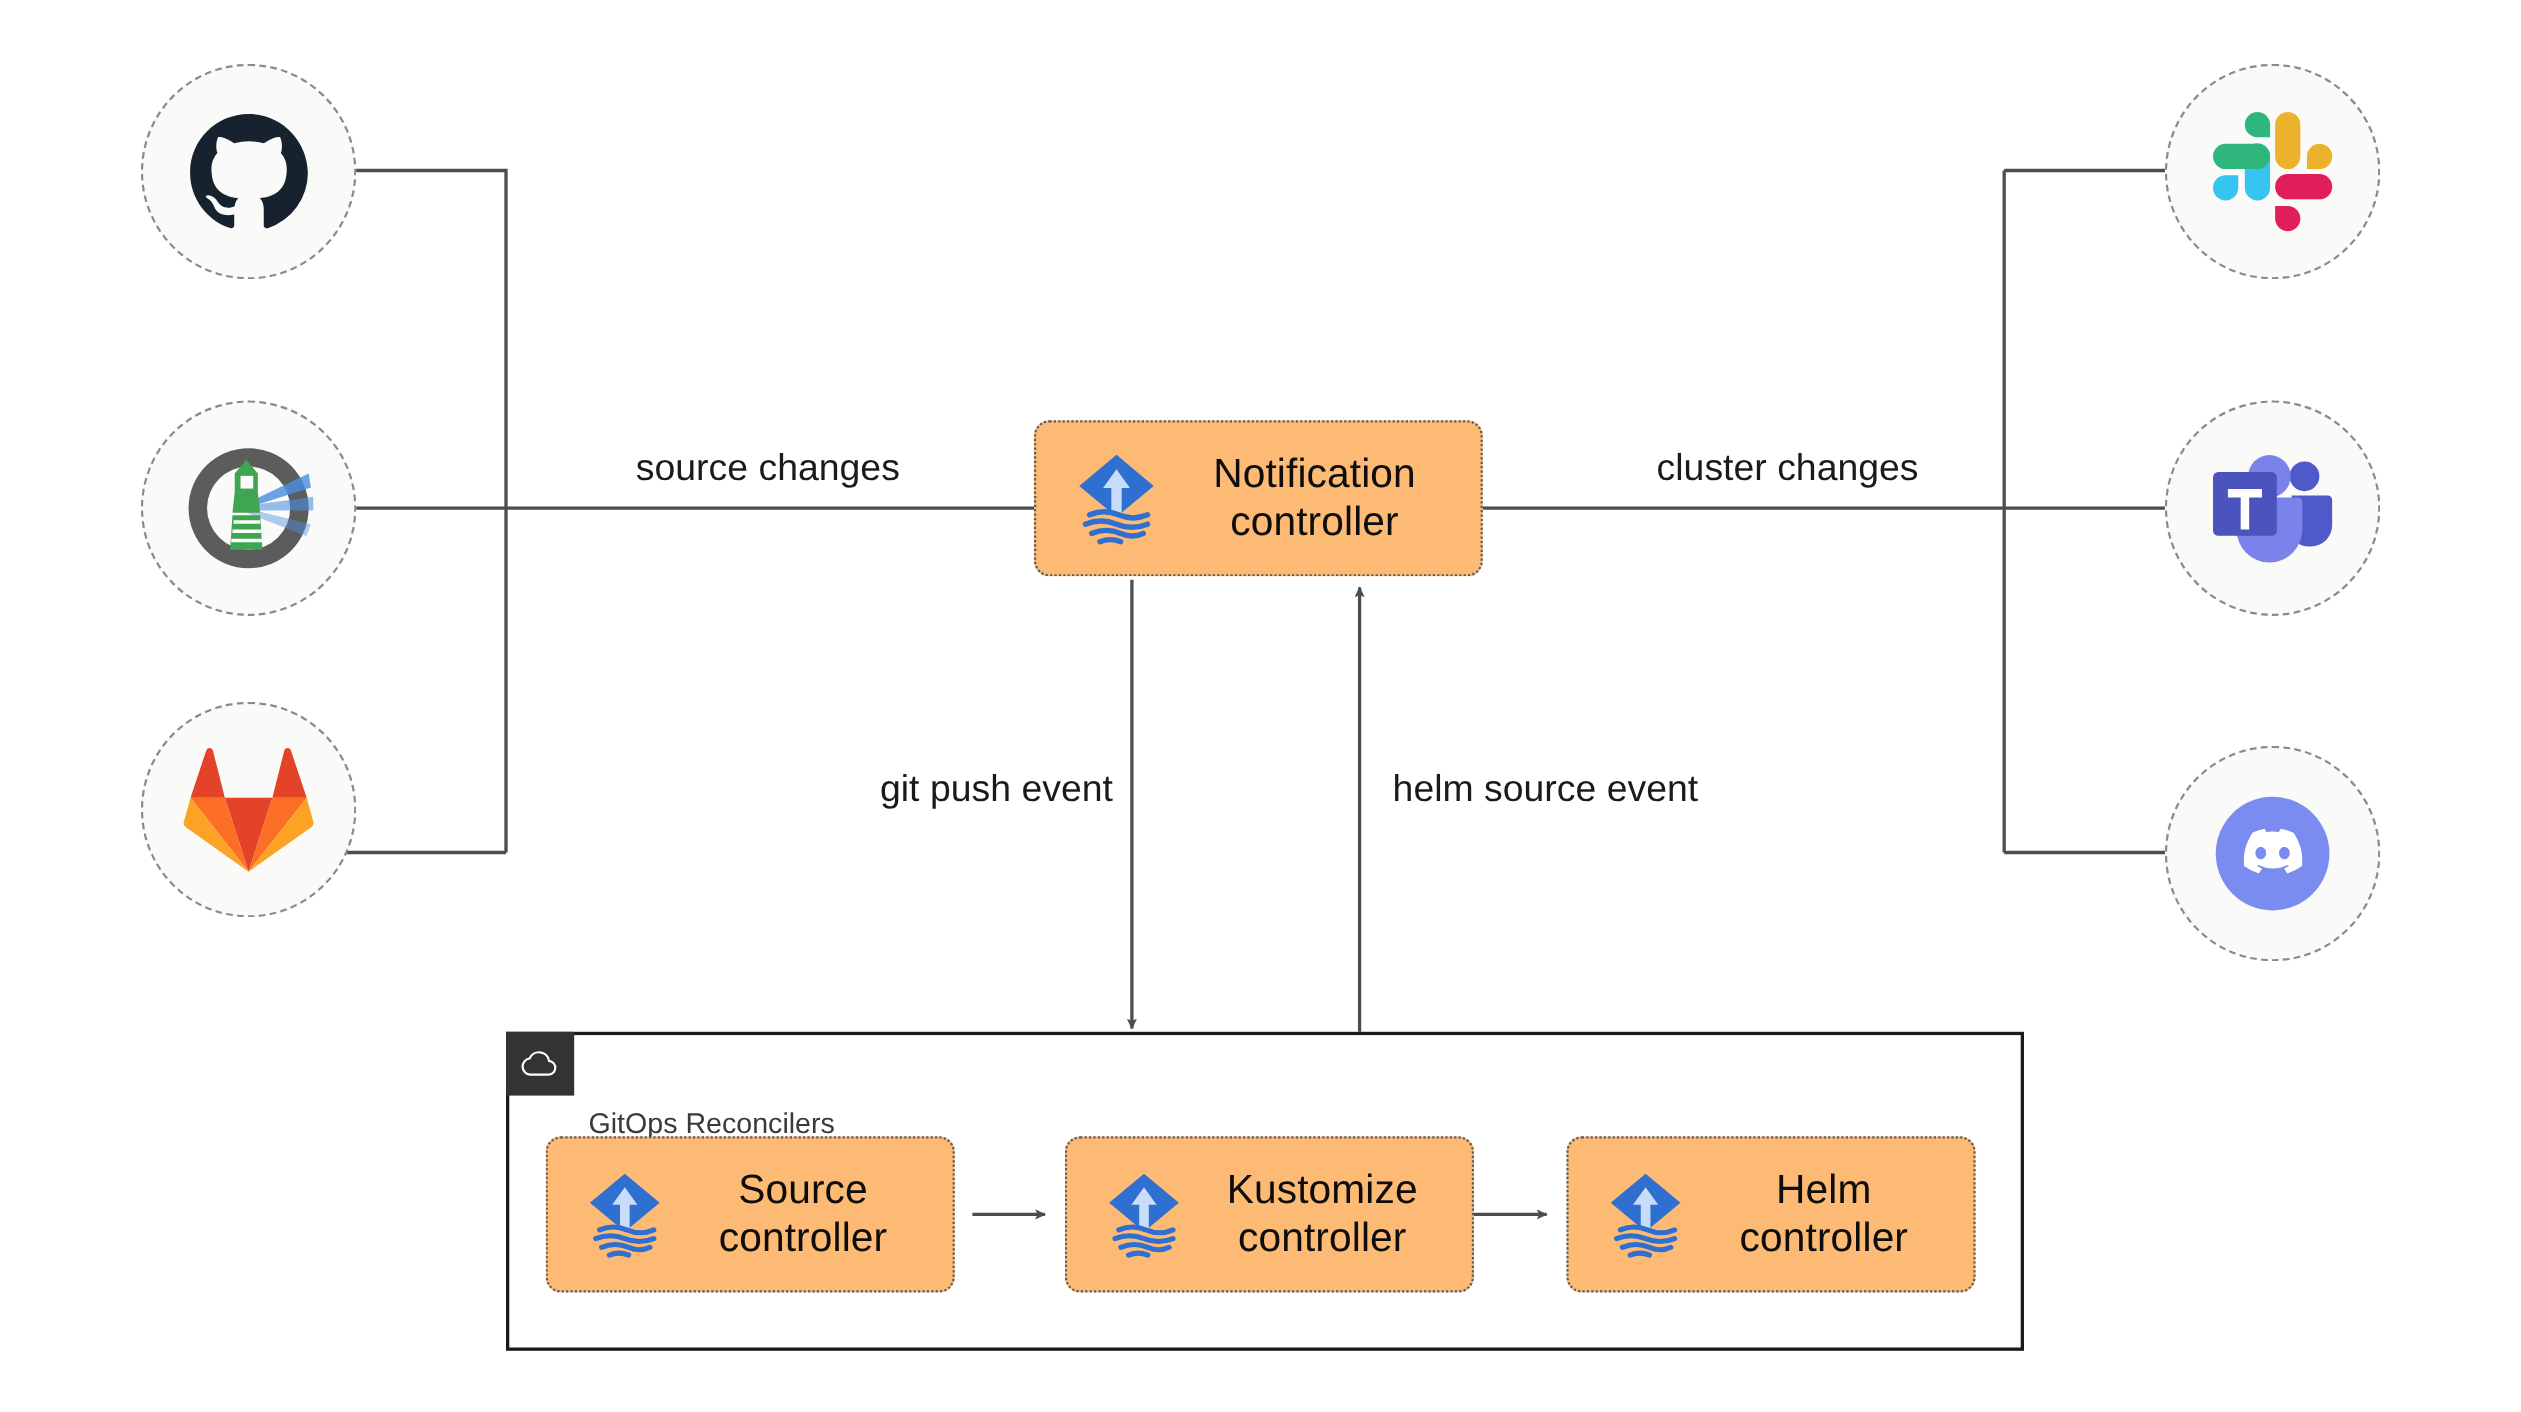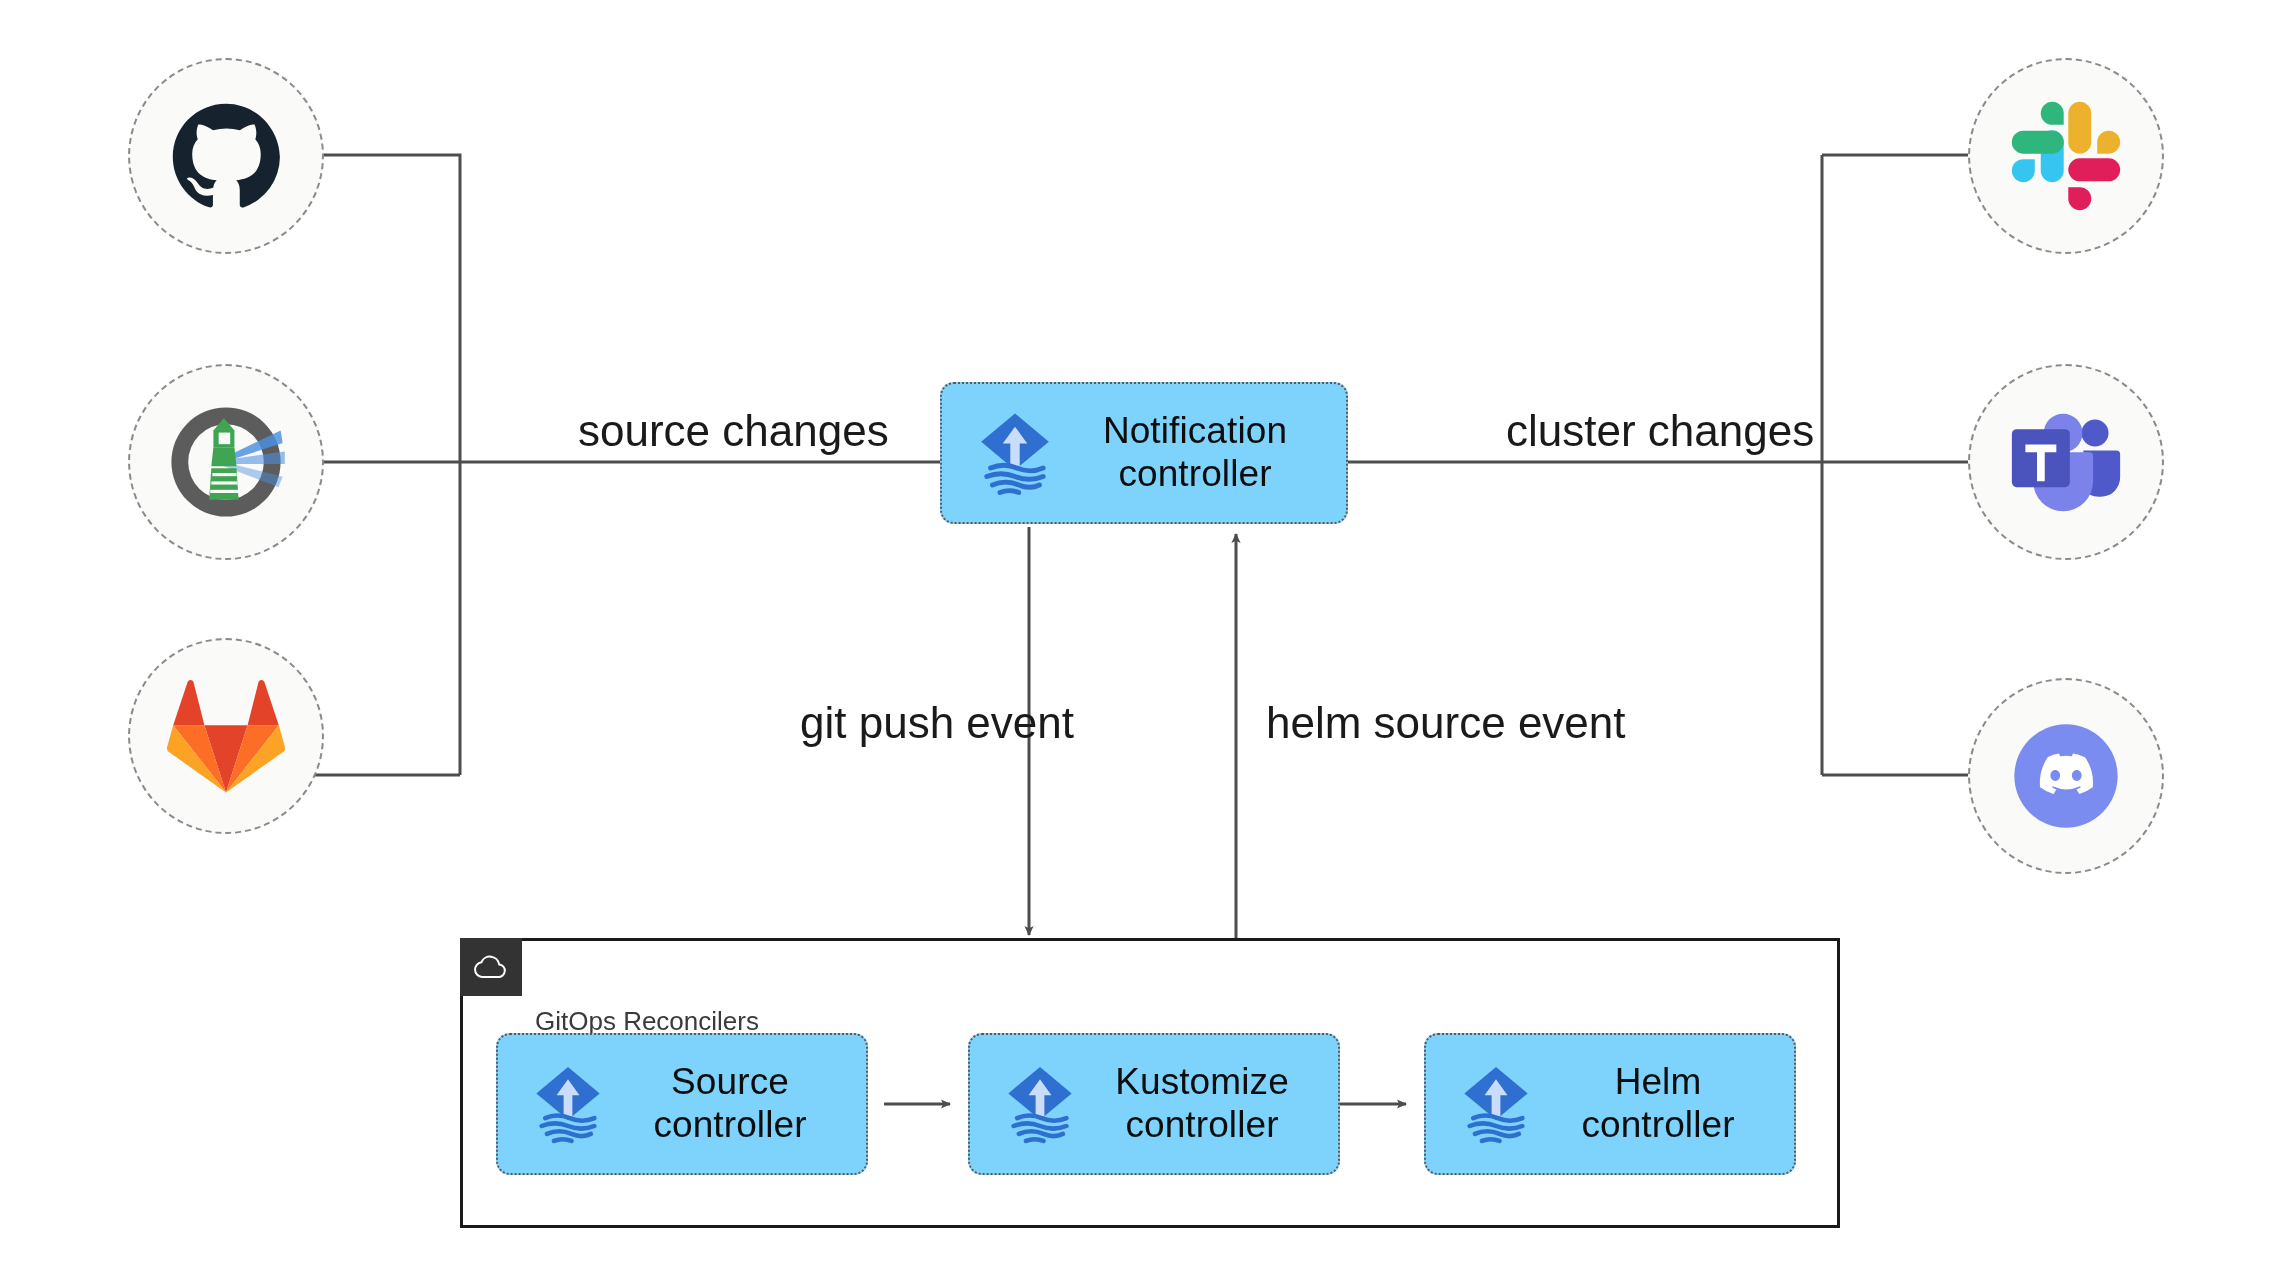--- a/index.html
+++ b/index.html
@@ -25,21 +25,21 @@
     border-radius: 50%;
     background: #fafaf8;
     border: 2px dashed #8a8a8a;
     box-sizing: border-box;
     display: flex;
     align-items: center;
     justify-content: center;
   }
   .ctrl-box {
     position: absolute;
-    background: #7dd3fc;
+    background: #fdba74;
     border: 2px dotted #5a5a5a;
     border-radius: 14px;
     box-sizing: border-box;
     display: flex;
     flex-direction: row;
     align-items: center;
     justify-content: flex-start;
   }
   .ctrl-logo {
     flex: 0 0 auto;
@@ -70,21 +70,21 @@
   }
   .group-title {
     position: absolute;
     color: #3a3a3a;
     font-size: 26px;
     white-space: nowrap;
   }
   .edge-label {
     position: absolute;
     color: #1a1a1a;
-    font-size: 44px;
+    font-size: 34px;
     white-space: nowrap;
   }
   svg.icon { display: block; }
 </style>
 </head>
 <body>
 
 <svg id="canvas" viewBox="0 0 2292 1284" width="2292" height="1284">
   <defs>
     <marker id="arrow" markerWidth="11" markerHeight="11" refX="9" refY="5.2" orient="auto" markerUnits="userSpaceOnUse">

